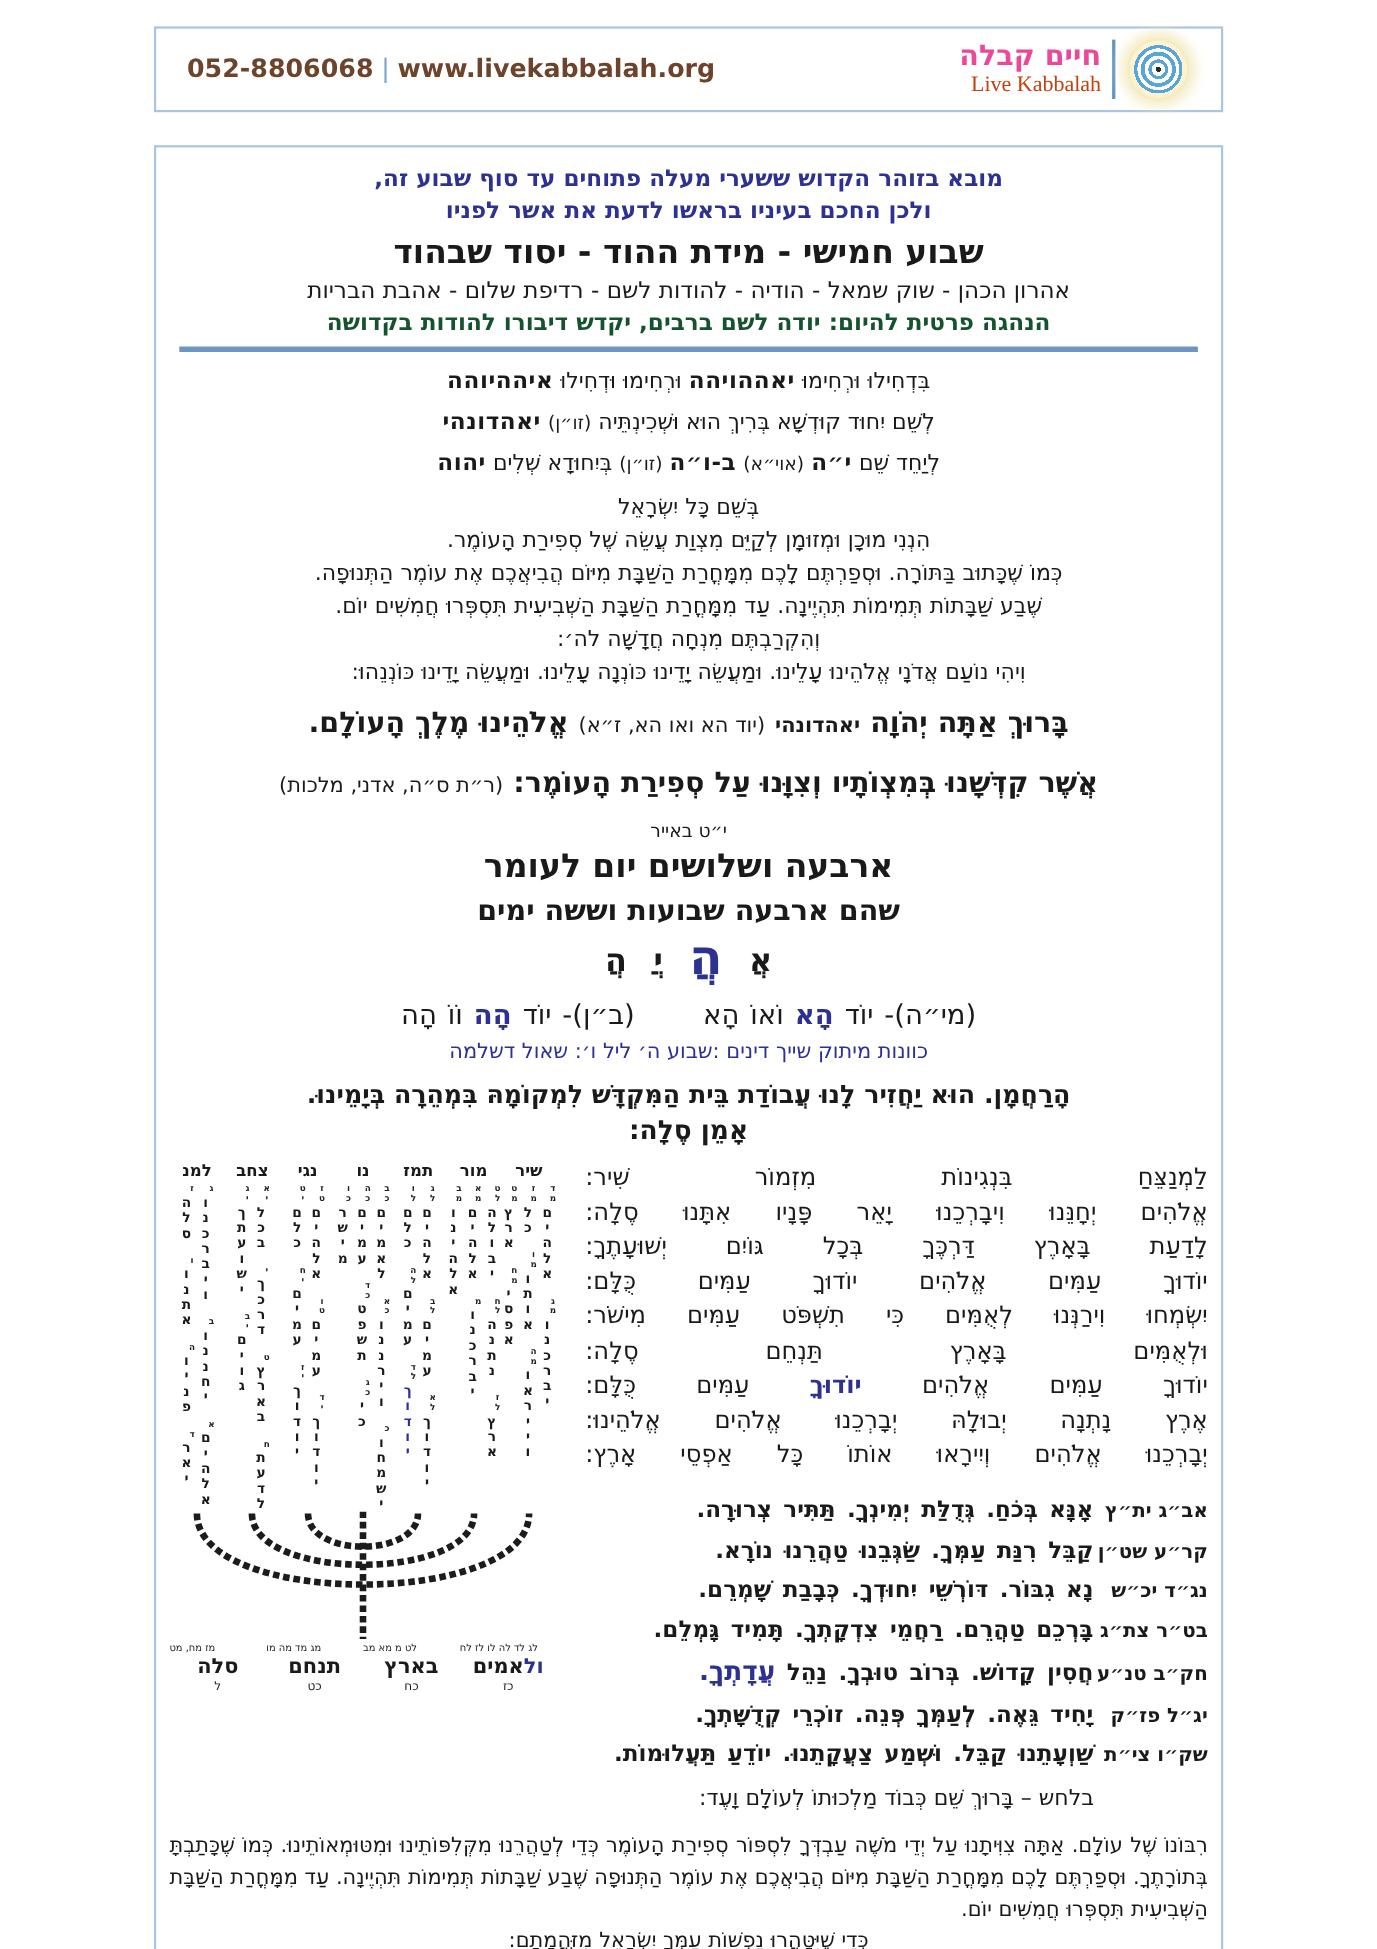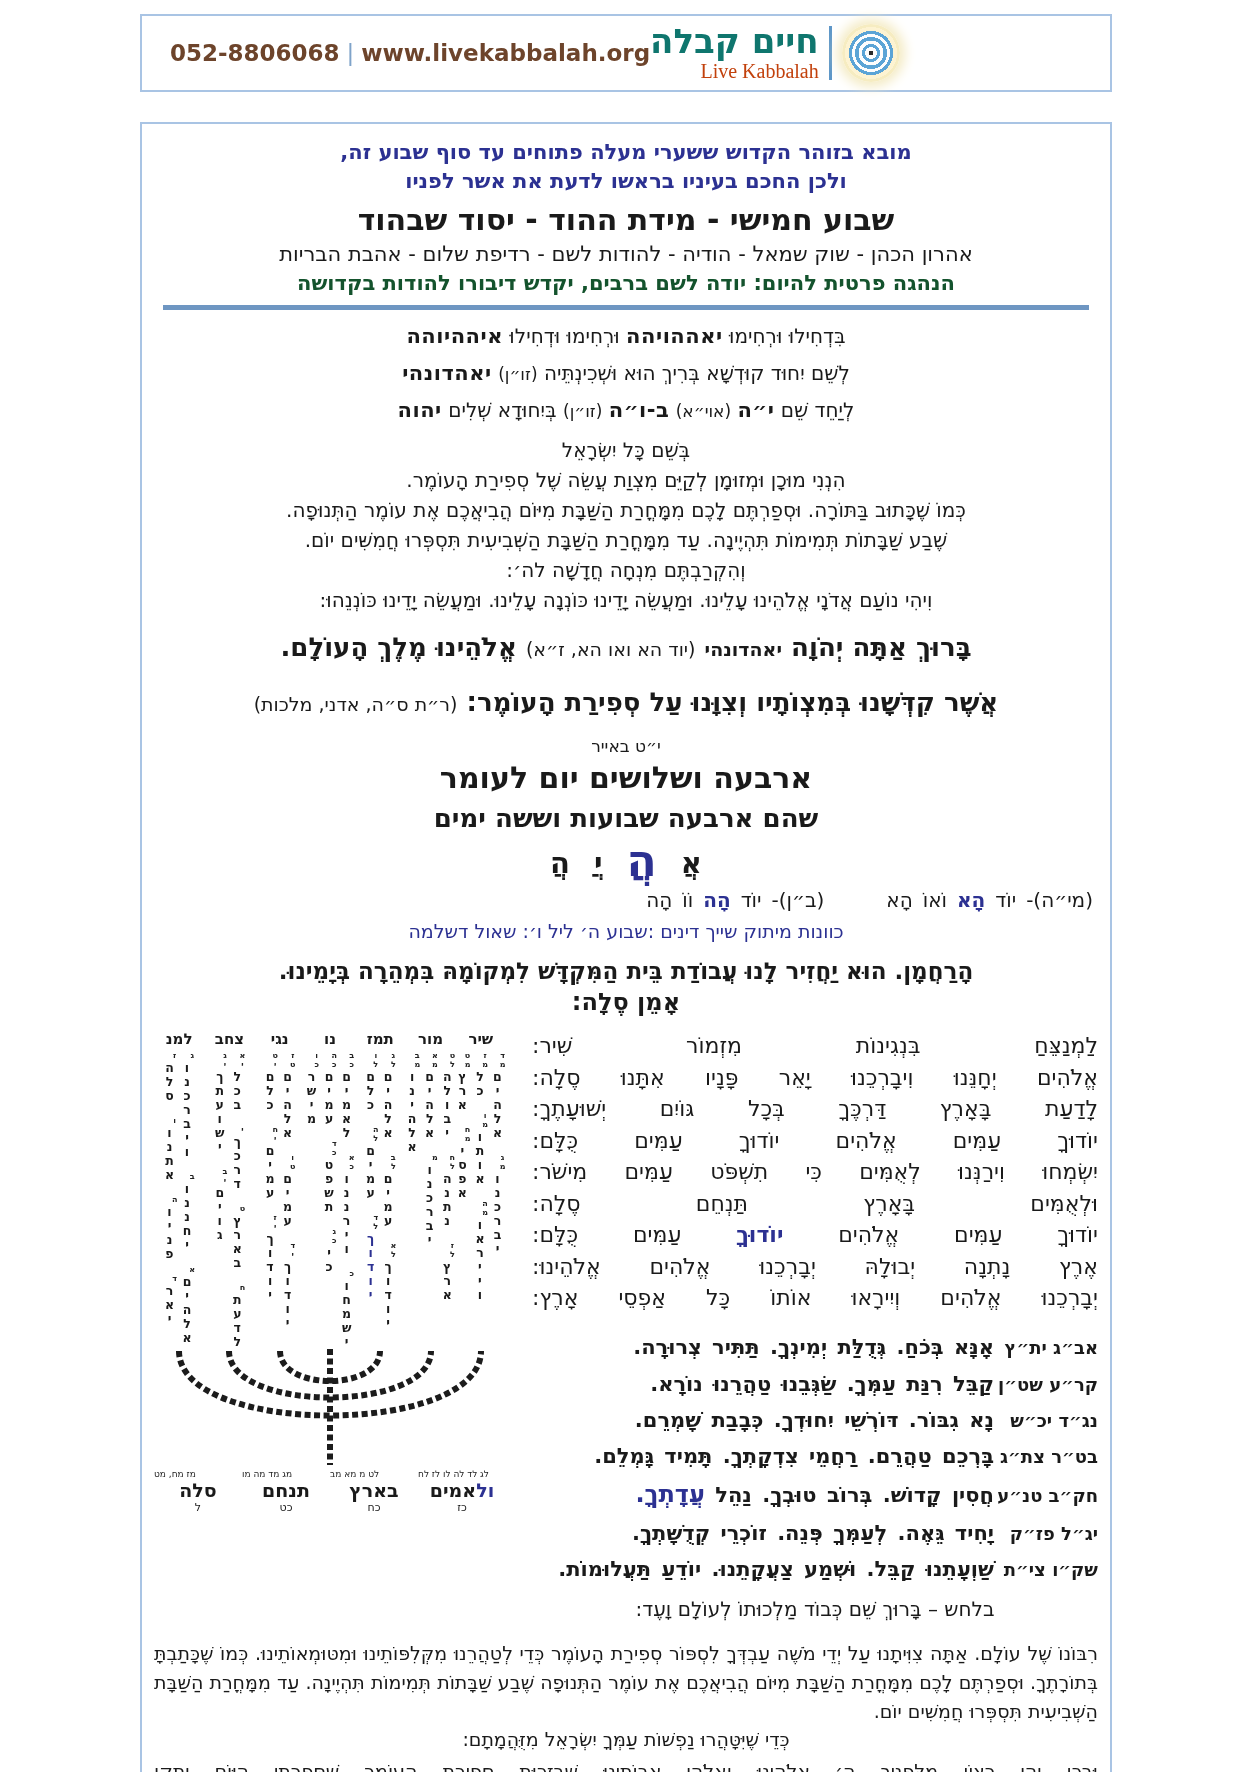--- a/index.html
+++ b/index.html
@@ -1,26 +1,26 @@
 <!DOCTYPE html>
 <html lang="he"><head>
 <meta charset="utf-8">
 <style>
   html,body{margin:0;padding:0;background:#fff;}
   body{width:1252px;font-family:"DejaVu Sans",sans-serif;color:#1a1a1a;}
   .page{width:1252px;min-height:1772px;padding:12px 0 20px;box-sizing:border-box;background:#fff;}
 
   
-  .hbox{width:972px;margin:2px auto;border:2px solid #a9c4e4;height:78px;display:flex;align-items:center;
-        padding:0 28px;box-sizing:border-box;}
+  .hbox{width:972px;margin:12px auto;border:2px solid #a9c4e4;height:78px;display:flex;align-items:center;
+        justify-content:space-between;padding:0 28px;box-sizing:border-box;}
   .contact{direction:ltr;font-weight:bold;color:#6d442b;font-size:23px;}
   .contact .sep{color:#7fa3c9;font-weight:normal;padding:0 7px;}
   .logo{display:flex;align-items:center;gap:10px;}
   .logo-texts{text-align:right;}
-  .logo-he{font-size:34px;font-weight:bold;color:#0f766e;line-height:1.05;}
+  .logo-he{font-size:26px;font-weight:bold;color:#ec4899;line-height:1.05;}
   .logo-en{font-family:"Liberation Serif",serif;font-size:20px;color:#c2410c;line-height:1.1;}
   .logo-bar{width:3px;height:54px;background:#5e97c8;}
   .logo-spiral{width:58px;height:58px;border-radius:50%;
      background:radial-gradient(circle,#2a2a2a 0 2.5px,#fdfdfd 2.5px 6px,#5ba4d6 6px 9px,#fdfdfd 9px 12.5px,
         #5ba4d6 12.5px 16px,#fdfdfd 16px 19px,#5ba4d6 19px 22px,#fdf3d2 22px 26px,#f6ecc1 26px 29px);
      box-shadow:0 0 12px 5px #f4ebc4;}
 
   
   .mbox{width:972px;margin:30px auto 0;border:2px solid #a9c4e4;padding:14px 12px 20px;box-sizing:border-box;direction:rtl;}
   .c{text-align:center;}
@@ -39,21 +39,21 @@
   .blessing{font-size:26px;font-weight:bold;line-height:1.75;margin-top:10px;}
   .blessing .mid{font-size:19px;}
   .blessing .paren{font-size:19px;font-weight:normal;}
   .date{font-size:17px;margin-top:10px;}
   .day{font-size:30px;font-weight:bold;margin-top:4px;}
   .weeks{font-size:26px;font-weight:bold;margin-top:8px;}
 
   .ahyh{margin-top:8px;display:flex;justify-content:center;align-items:flex-end;gap:24px;
         font-size:29px;font-weight:bold;}
   .ahyh .big{font-size:44px;color:#2c3192;line-height:.9;}
-  .expansion{font-size:20px;margin-top:8px;text-align:right;}
+  .expansion{font-size:25px;margin-top:18px;}
   .expansion span{margin:0 5px;}
   .expansion .blue{font-weight:bold;}
   .expansion .gap{display:inline-block;width:42px;}
   .kavanot{font-size:19px;color:#2c3192;margin-top:8px;}
 
   .harach1{font-size:23px;font-weight:bold;margin-top:16px;}
   .harach2{font-size:24px;font-weight:bold;margin-top:4px;}
 
   .twocol{display:flex;gap:26px;margin-top:14px;}
   .psalmcol{flex:1;min-width:0;}

